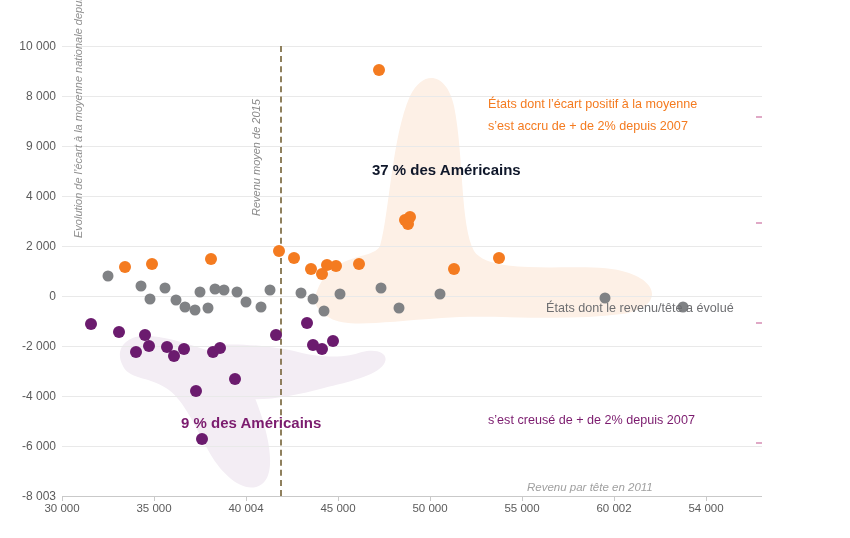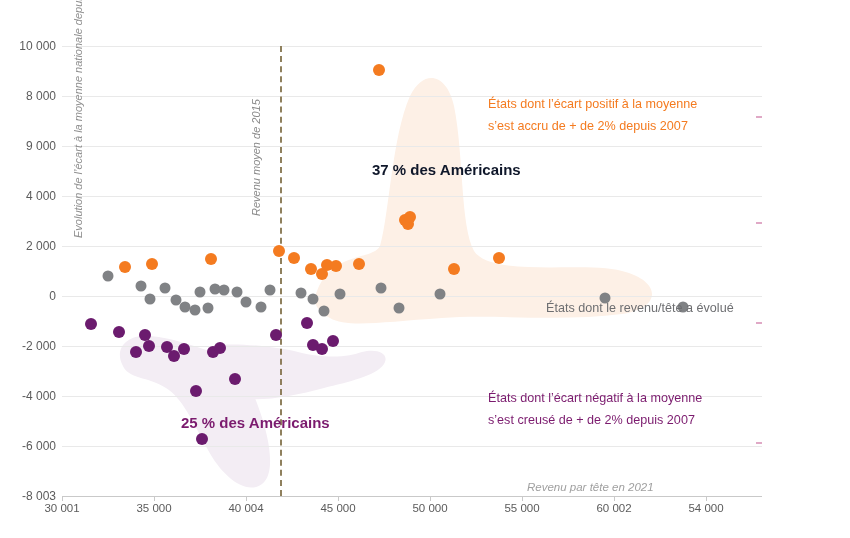--- a/index.html
+++ b/index.html
@@ -181,21 +181,21 @@
 
     <div class="xtickmark" style="left:0px"></div>
     <div class="xtickmark" style="left:92px"></div>
     <div class="xtickmark" style="left:184px"></div>
     <div class="xtickmark" style="left:276px"></div>
     <div class="xtickmark" style="left:368px"></div>
     <div class="xtickmark" style="left:460px"></div>
     <div class="xtickmark" style="left:552px"></div>
     <div class="xtickmark" style="left:644px"></div>
 
-    <div class="xtick" style="left:0px">30 001</div>
+    <div class="xtick" style="left:0px">30 000</div>
     <div class="xtick" style="left:92px">35 000</div>
     <div class="xtick" style="left:184px">40 004</div>
     <div class="xtick" style="left:276px">45 000</div>
     <div class="xtick" style="left:368px">50 000</div>
     <div class="xtick" style="left:460px">55 000</div>
     <div class="xtick" style="left:552px">60 002</div>
     <div class="xtick" style="left:644px">54 000</div>
 
     <div class="vline" style="left:218px"></div>
 
@@ -269,20 +269,19 @@
   <div class="vaxis-label" style="left:72px; top:238px;">Evolution de l’écart à la moyenne nationale depuis 2007</div>
   <div class="vaxis-label" style="left:250px; top:216px; color:#8a8a8a;">Revenu moyen de 2015</div>
 
   <div class="ann orange" style="left:488px; top:95px;">États dont l’écart positif à la moyenne</div>
   <div class="ann orange" style="left:488px; top:117px;">s’est accru de + de 2% depuis 2007</div>
 
   <div class="big orange" style="left:372px; top:161px;">37 % des Américains</div>
 
   <div class="ann gray" style="left:546px; top:262px;margin-top:37px;">États dont le revenu/tête a évolué</div>
 
-  <div class="ann purple" style="left:488px; top:389px;">États dont l’écart négatif à la moyenne</div>
   <div class="ann purple" style="left:488px; top:411px;">s’est creusé de + de 2% depuis 2007</div>
 
-  <div class="big purple" style="left:181px; top:414px;">25 % des Américains</div>
-
-  <div class="xaxis-title" style="left:527px; top:481px;">Revenu par tête en 2021</div>
+  <div class="big purple" style="left:181px; top:414px;">9 % des Américains</div>
+
+  <div class="xaxis-title" style="left:527px; top:481px;">Revenu par tête en 2011</div>
 
 </div>
 
 </body></html>

